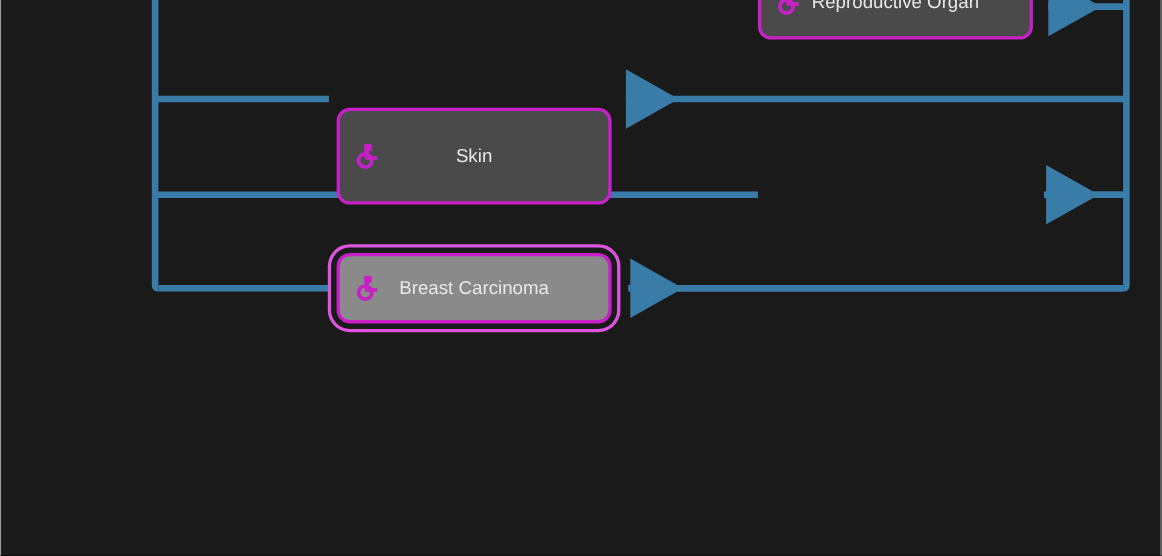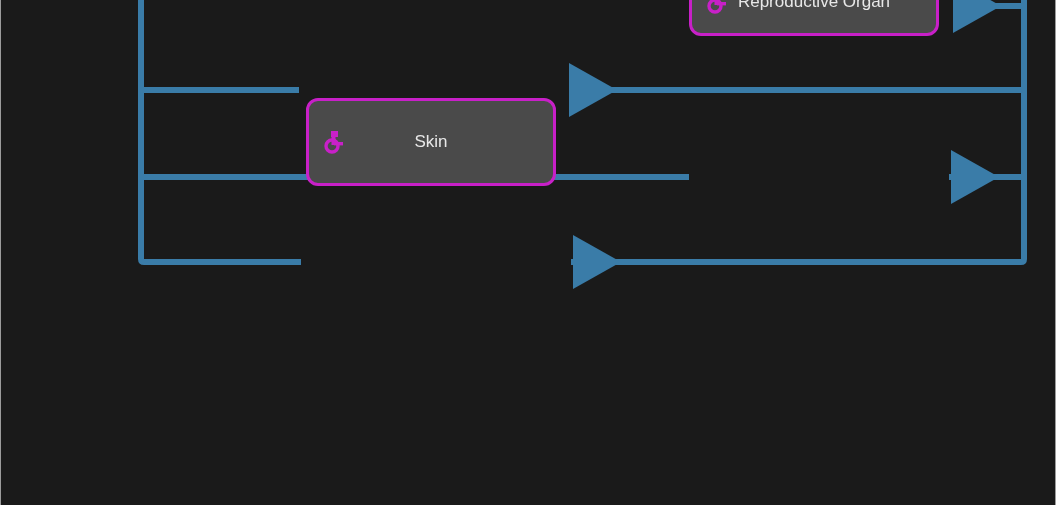--- a/index.html
+++ b/index.html
@@ -153,20 +153,31 @@
           <circle cx="9" cy="16" r="6" fill="none" stroke="#c820c8" stroke-width="3.4"></circle>
           <rect x="8" y="1" width="7" height="6" fill="#c820c8"></rect>
           <rect x="8.5" y="6" width="4" height="9" fill="#c820c8"></rect>
           <rect x="11" y="12" width="9" height="3.4" fill="#c820c8"></rect>
         </svg>
       </span>
       <span class="node-label">Skin</span>
     </div>
 
 
+    <div class="node selected" style="left:305px; top:230px; width:250px; height:64px;">
+      <span class="node-icon">
+        <svg viewBox="0 0 22 24" width="22" height="24">
+          <circle cx="9" cy="16" r="6" fill="none" stroke="#c820c8" stroke-width="3.4"></circle>
+          <rect x="8" y="1" width="7" height="6" fill="#c820c8"></rect>
+          <rect x="8.5" y="6" width="4" height="9" fill="#c820c8"></rect>
+          <rect x="11" y="12" width="9" height="3.4" fill="#c820c8"></rect>
+        </svg>
+      </span>
+      <span class="node-label">Breast Carcinoma</span>
+    </div>
 
   </div>
 
   <div id="panel">
     
 
     
   </div>
 
 </div>

